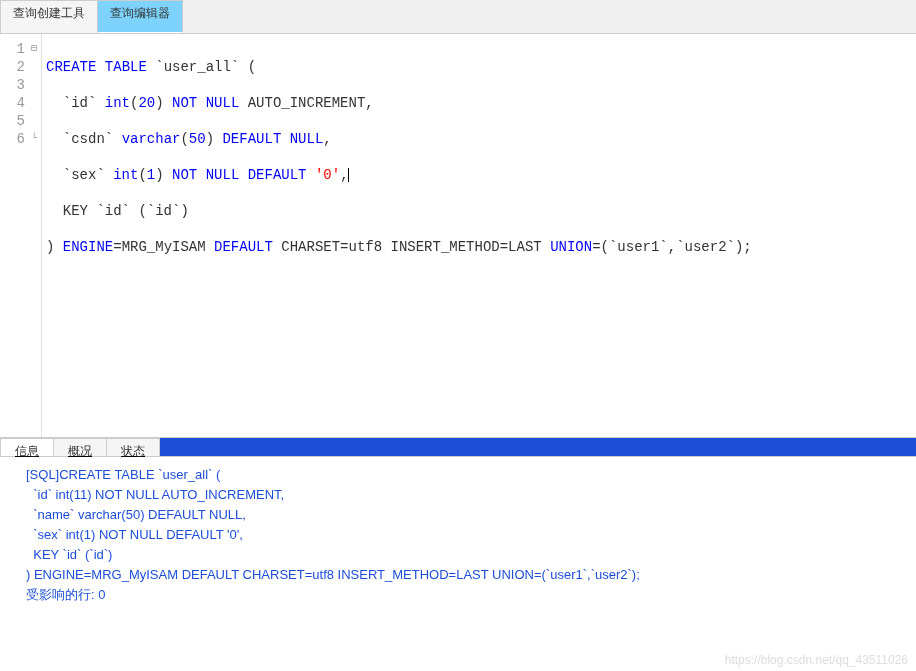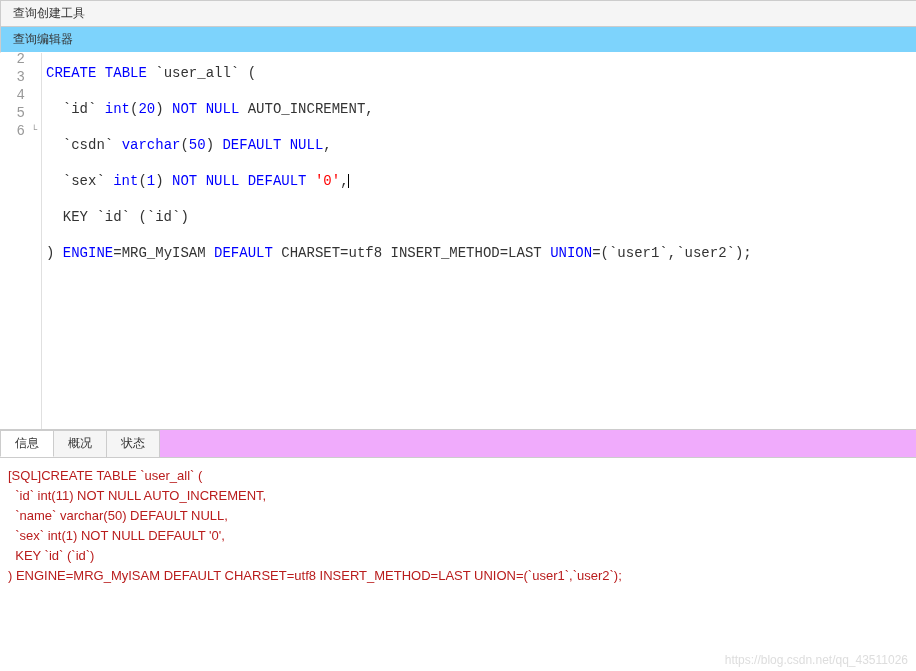--- a/index.html
+++ b/index.html
@@ -13,22 +13,21 @@
       background: #fff;
       width: 916px;
       height: 671px;
       overflow: hidden;
       position: relative;
     }
     .top-tabs {
       display: flex;
       border-bottom: 1px solid #ccc;
       background: #f0f0f0;
-      height: 26px;
-      flex-direction: column;
+      height: 34px;
     }
     .top-tab {
       padding: 4px 12px;
       border: 1px solid #ccc;
       border-bottom: none;
       background: #f5f5f5;
       cursor: pointer;
       font-size: 12px;
       color: #333;
       margin-right: -1px;
@@ -67,21 +66,21 @@
     }
     .fold-mark {
       color: #999;
       font-size: 10px;
       margin-left: 2px;
       width: 10px;
       display: inline-block;
     }
     .code-area {
       flex: 1;
-      padding: 20px 4px;
+      padding: 6px 4px;
       font-family: Consolas, "Courier New", monospace;
       font-size: 14px;
       line-height: 18px;
       white-space: pre;
       color: #333;
       overflow: auto;
     }
     .code-line {
       height: 18px;
     }
@@ -95,44 +94,45 @@
       background: #000;
       vertical-align: middle;
       margin-left: -1px;
     }
     .bottom-panel {
       background: #fff;
     }
     .bottom-tabs {
       display: flex;
       border-bottom: 1px solid #ccc;
-      background: #f0abfc;
-      height: 28px;
+      background: #1d4ed8;
+      height: 19px;
+      text-decoration: underline;
     }
     .bottom-tab {
       padding: 4px 14px;
       border: 1px solid #ccc;
       border-bottom: none;
       background: #f5f5f5;
       cursor: pointer;
       font-size: 12px;
       color: #333;
       margin-right: -1px;
     }
     .bottom-tab.active {
       background: #fff;
       border-bottom: 1px solid #fff;
       position: relative;
       z-index: 1;
     }
     .output-area {
-      padding: 8px 8px;
+      padding: 8px 26px;
       font-size: 13px;
       line-height: 20px;
-      color: #b91c1c;
+      color: #1d4ed8;
       font-family: "Microsoft YaHei", Arial, sans-serif;
     }
     .output-line {
       white-space: pre-wrap;
     }
     .watermark {
       position: absolute;
       bottom: 4px;
       right: 8px;
       color: #ddd;
@@ -192,16 +192,17 @@
     <div class="bottom-tab">概况</div>
     <div class="bottom-tab">状态</div>
   </div>
   <div class="output-area">
     <div class="output-line">[SQL]CREATE TABLE `user_all` (</div>
     <div class="output-line">  `id` int(11) NOT NULL AUTO_INCREMENT,</div>
     <div class="output-line">  `name` varchar(50) DEFAULT NULL,</div>
     <div class="output-line">  `sex` int(1) NOT NULL DEFAULT '0',</div>
     <div class="output-line">  KEY `id` (`id`)</div>
     <div class="output-line">) ENGINE=MRG_MyISAM DEFAULT CHARSET=utf8 INSERT_METHOD=LAST UNION=(`user1`,`user2`);</div>
+    <div class="output-line">受影响的行: 0</div>
   </div>
 </div>
 
 <div class="watermark">https://blog.csdn.net/qq_43511026</div>
 
 </body></html>

